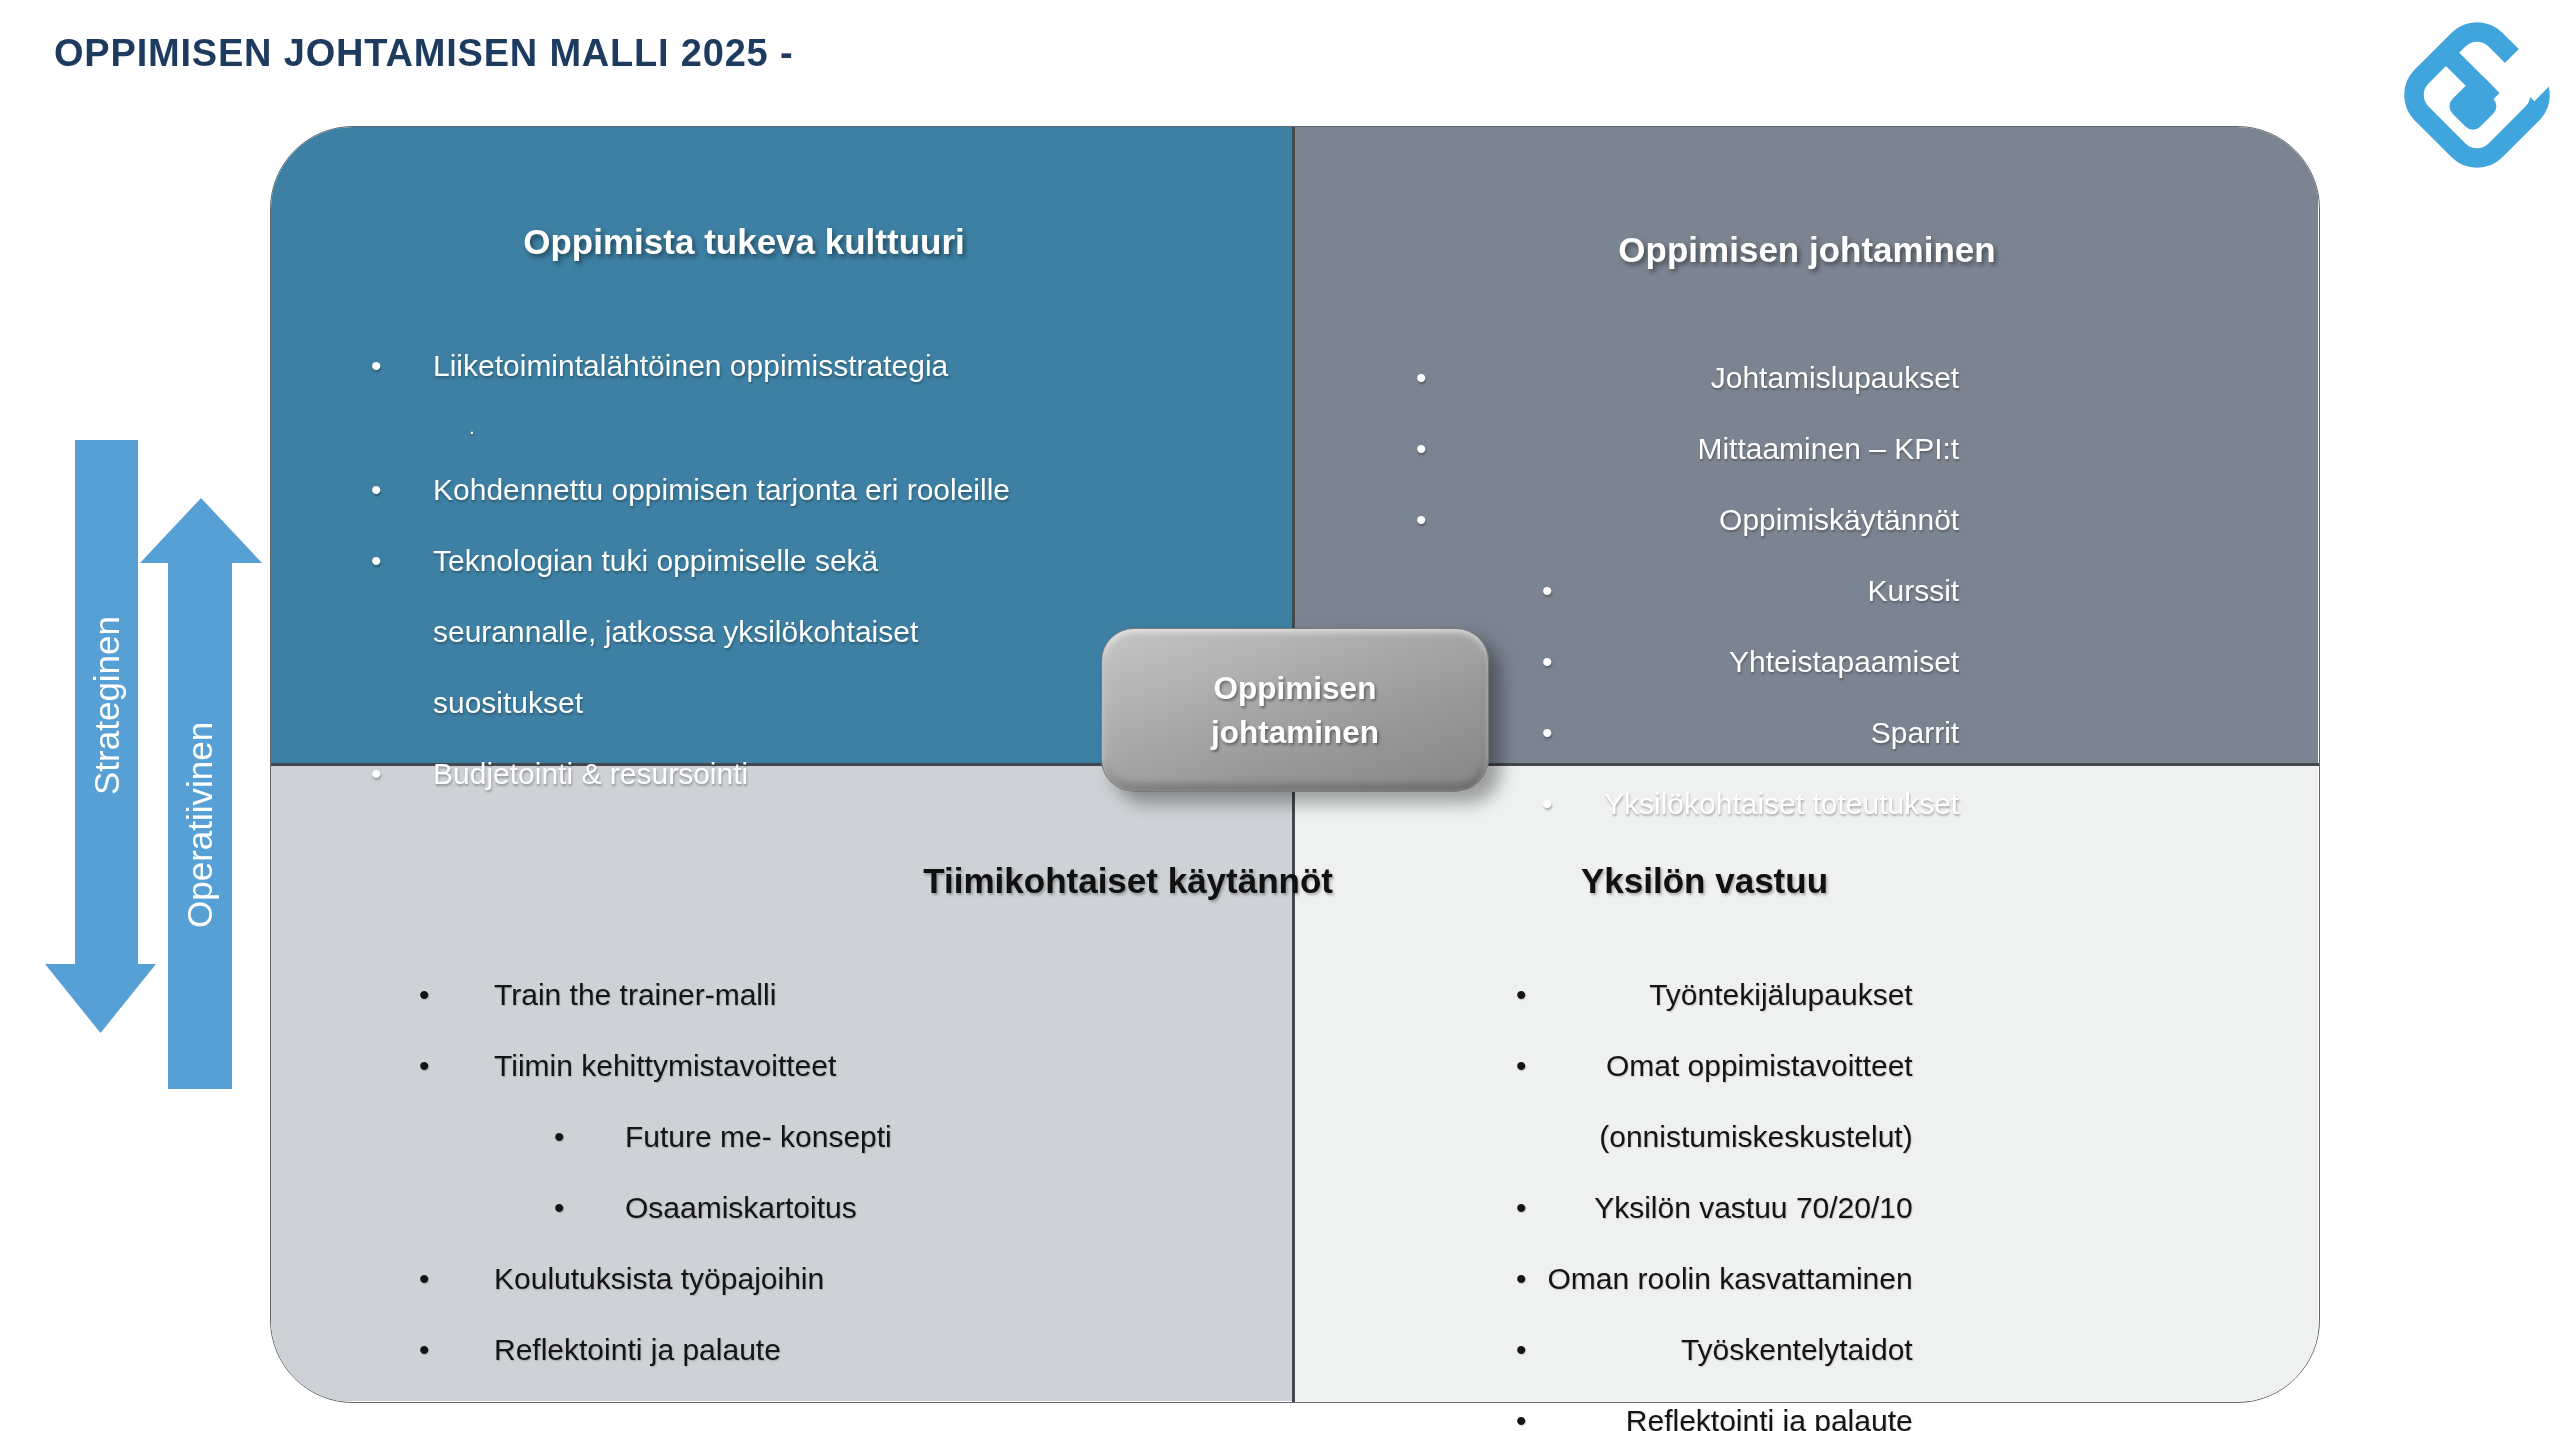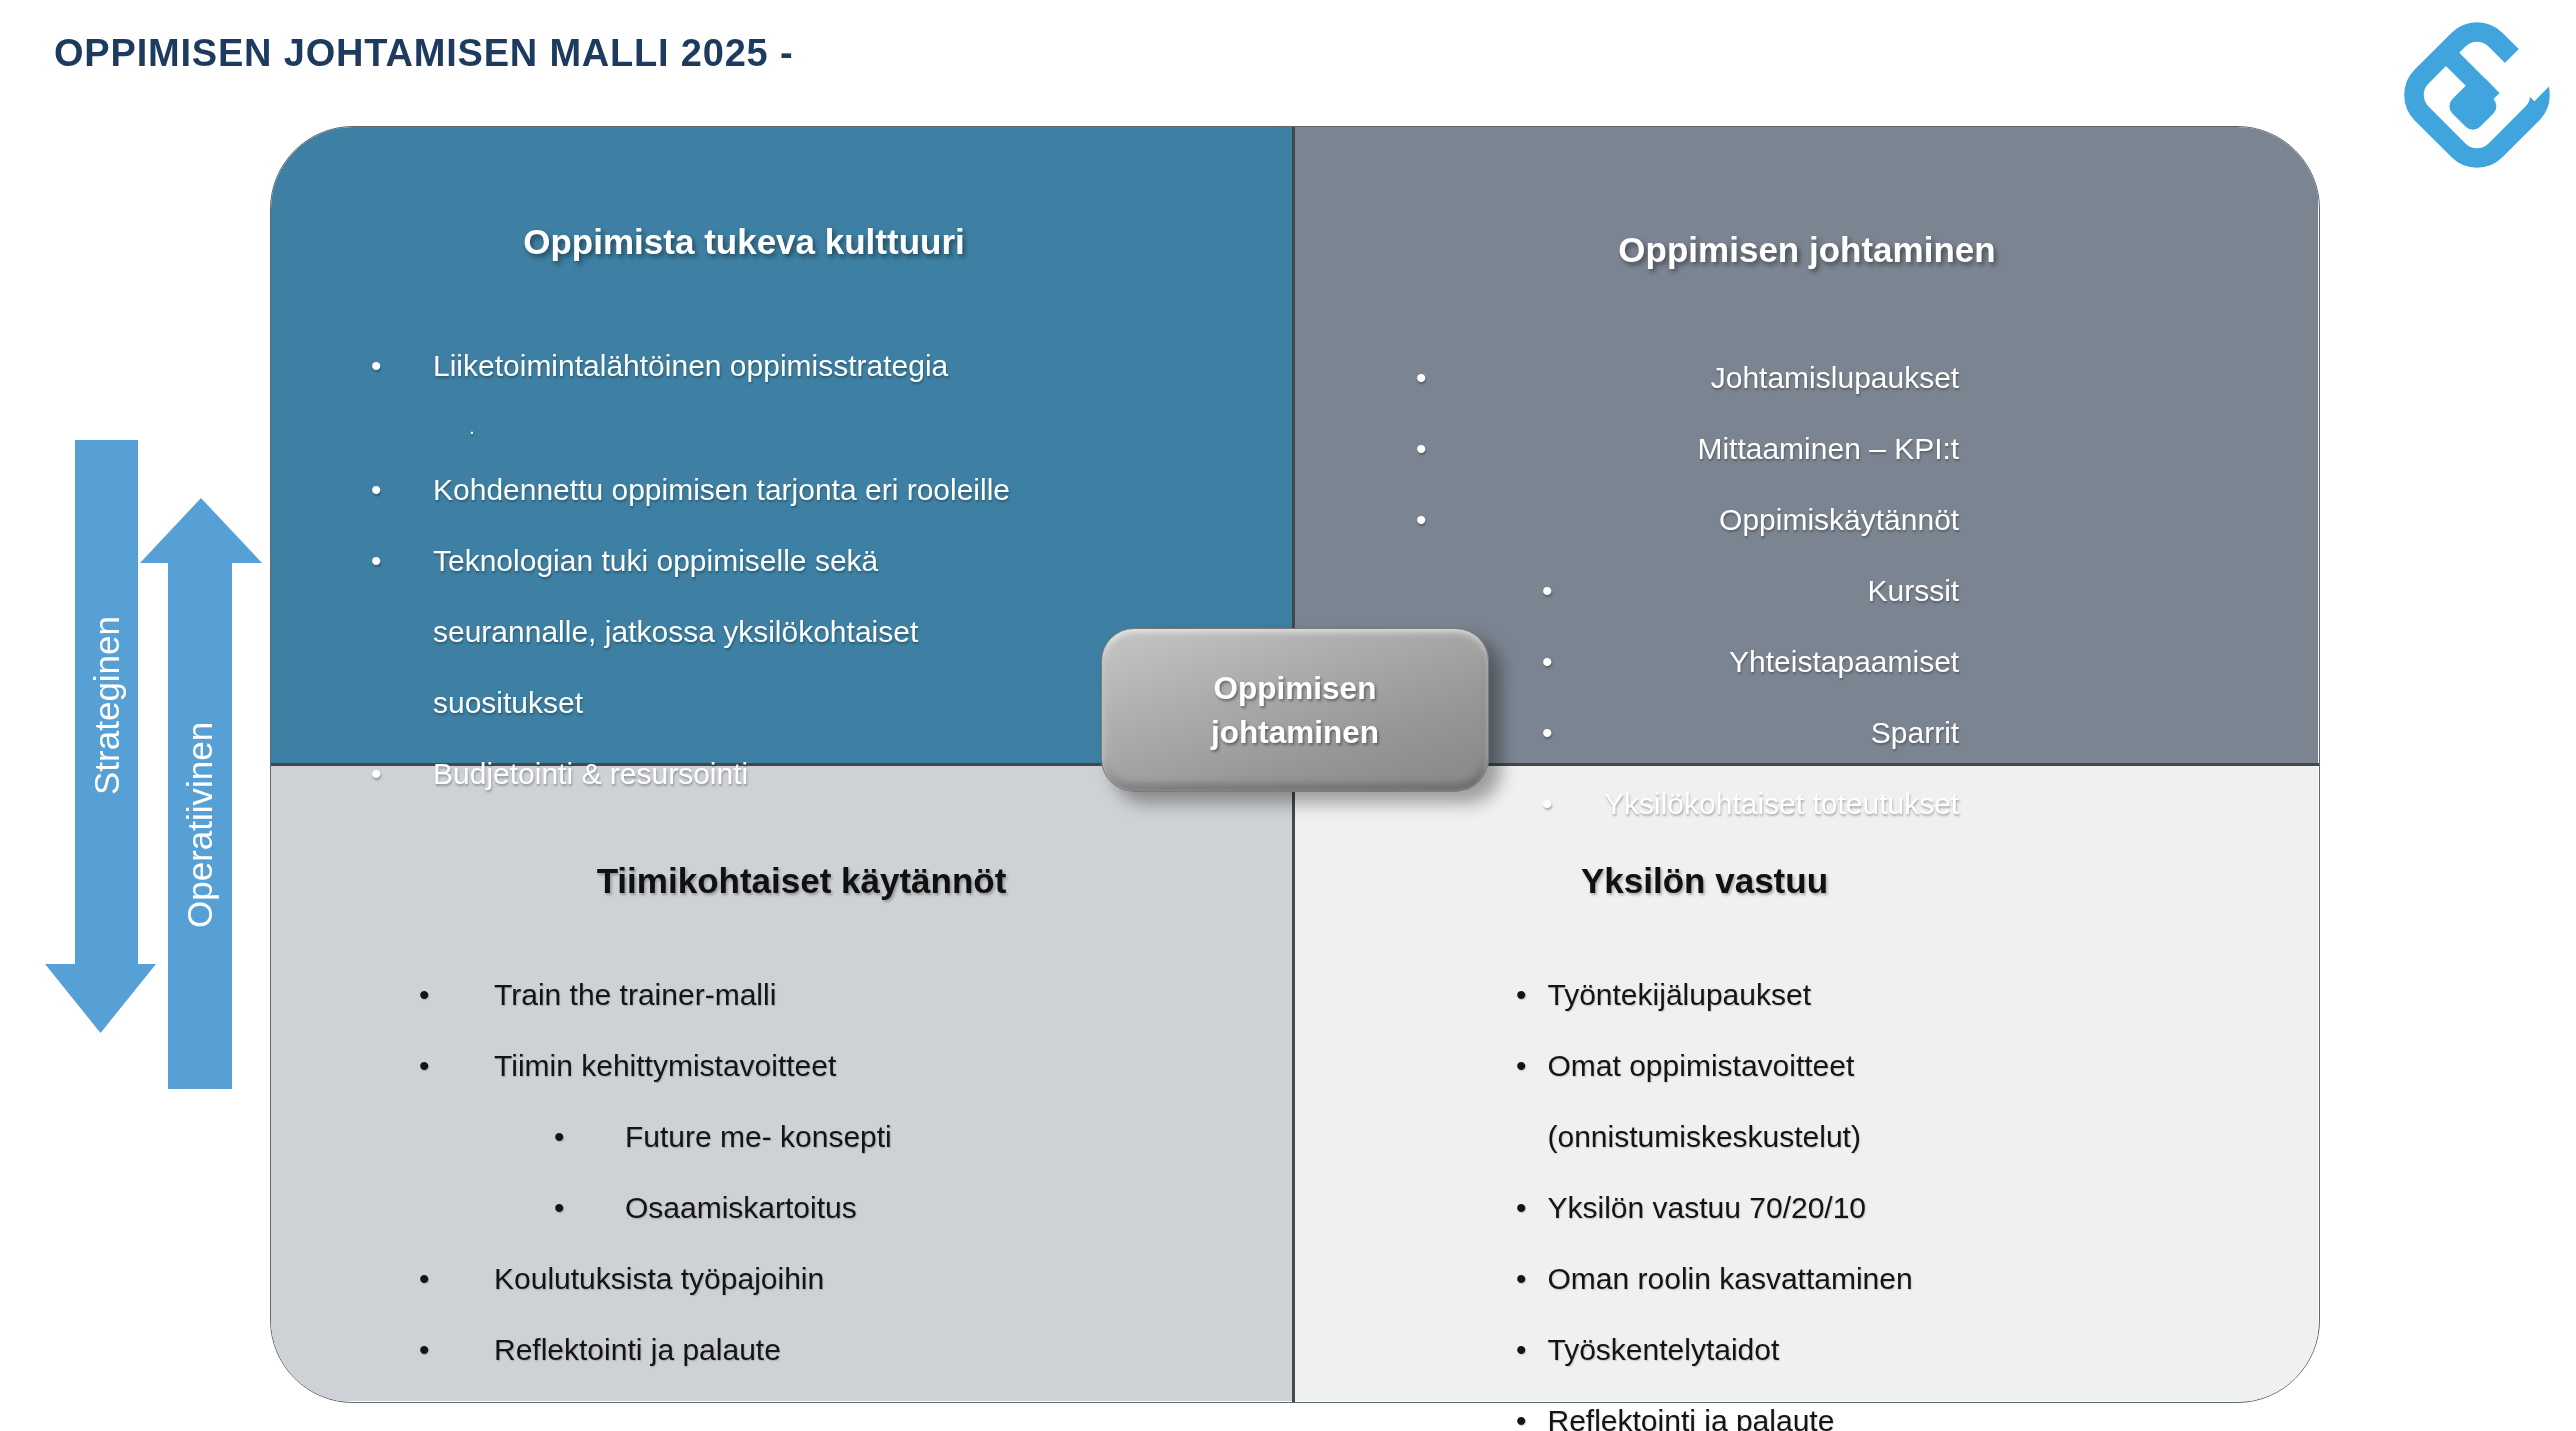--- a/index.html
+++ b/index.html
@@ -41,21 +41,21 @@
   .q-bl-bg{left:0;top:639px;width:1021px;height:635px;background:var(--quadrant-bottom-left-bg,#ced1d5);}
   .q-br-bg{left:1024px;top:639px;width:1023px;height:635px;background:var(--quadrant-bottom-right-bg,#eff1f1);}
   .vdiv{position:absolute;left:1021px;top:0;width:3px;height:100%;background:#43484e;}
   .hdiv{position:absolute;left:0;top:636px;width:100%;height:3px;background:#43484e;}
   
   .q-header{position:absolute;font-size:35px;font-weight:bold;white-space:nowrap;}
   .q-header.light{color:#ffffff;text-shadow:2.3px 3px 5.3px rgba(0,0,0,0.45);}
   .q-header.dark{color:#101010;text-shadow:1.5px 2.3px 3px rgba(0,0,0,0.3);}
   .hd-tl{left:270px;top:222px;width:948px;text-align:center;}
   .hd-tr{left:1293px;top:230px;width:1028px;text-align:center;}
-  .hd-bl{left:270px;top:861px;width:1063px;text-align:center;}
+  .hd-bl{left:270px;top:861px;width:1063px;text-align:right;}
   .hd-br{left:1581px;top:861px;}
   
   .list{position:absolute;}
   .item{position:relative;font-size:30px;line-height:47px;white-space:nowrap;margin-top:24px;}
   .item::before{content:"\2022";position:absolute;left:0;}
   .item.no-bullet::before{content:"";}
   .item.small-line{font-size:21px;line-height:28.5px;}
   .list-light .item{color:#ffffff;text-shadow:0.8px 1.5px 2.3px rgba(0,0,0,0.3);}
   .list-dark .item{color:#141414;text-shadow:0.8px 0.8px 1.5px rgba(0,0,0,0.2);}
   .ls-tl{left:371px;top:318px;}
@@ -63,21 +63,21 @@
   .ls-tl .item.small-line{padding-left:98px;}
   .ls-tr{left:1416px;top:330px;}
   .ls-tr .item{padding-left:59px;text-align:right;}
   .ls-tr .item.lvl2{padding-left:188px;}
   .ls-tr .item.lvl2::before{left:126px;}
   .ls-bl{left:419px;top:947px;}
   .ls-bl .item{padding-left:75px;}
   .ls-bl .item.lvl2{padding-left:206px;}
   .ls-bl .item.lvl2::before{left:135px;}
   .ls-br{left:1516px;top:947px;}
-  .ls-br .item{padding-left:31.5px;}
+  .ls-br .item{padding-left:31.5px;text-align:right;}
   
   .badge{
     position:absolute;left:1101px;top:628px;width:386px;height:162px;
     border-radius:33px;
     background:linear-gradient(160deg,#c6c6c6 0%,#ababab 38%,#979797 68%,#868686 100%);
     box-shadow:inset 0 3px 6px rgba(255,255,255,0.55),
                inset 0 -6px 9px rgba(0,0,0,0.28),
                inset 4.5px 0 7.5px rgba(255,255,255,0.25),
                12px 10.5px 16.5px rgba(0,0,0,0.35);
     border:0.8px solid #7a7a7a;

